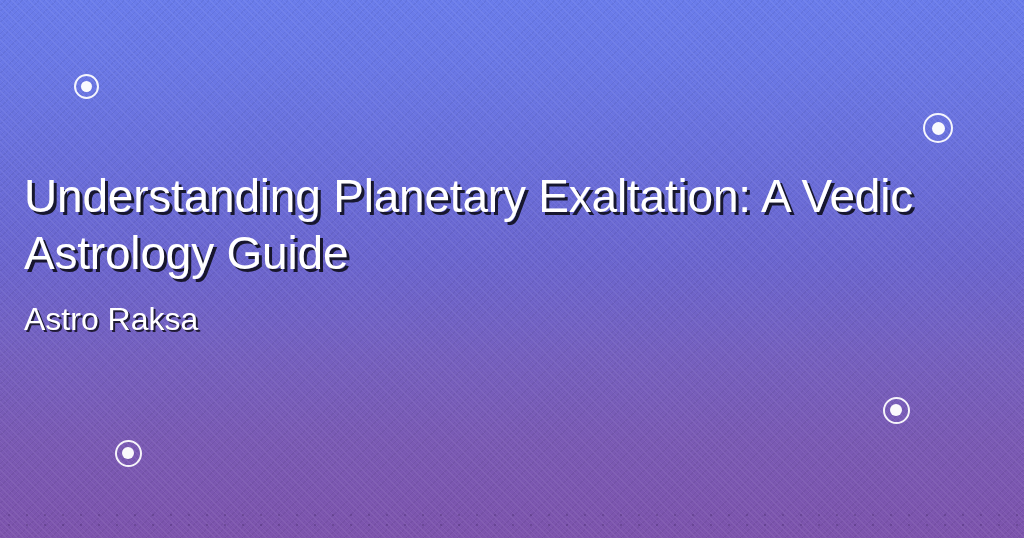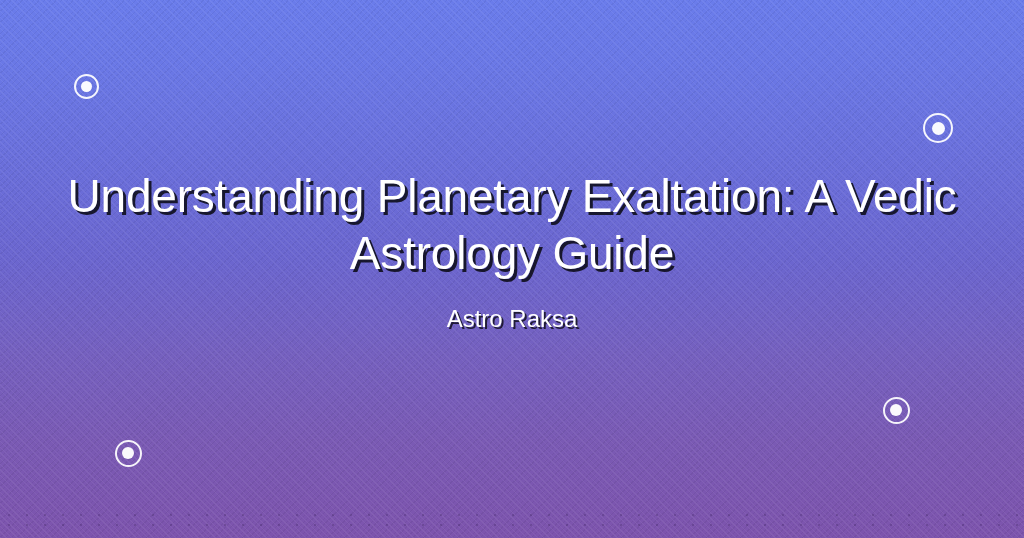--- a/index.html
+++ b/index.html
@@ -68,39 +68,38 @@
     border-radius: 50%;
     background: rgba(255,255,255,0.96);
   }
 
   
   #text-block {
     position: absolute;
     left: 0;
     right: 0;
     top: 168px;
-    text-align: center;
-    padding: 0 30px;
+    padding: 0 24px;
     box-sizing: border-box;
   }
 
   #slide-title {
     margin: 0;
     font-size: 46px;
     font-weight: normal;
     line-height: 57px;
     color: #ffffff;
     letter-spacing: -0.2px;
     text-shadow: 3px 3px 0.5px rgba(0,0,0,0.78);
     white-space: pre-line;
   }
 
   #slide-subtitle {
     margin: 22px 0 12px 0;
-    font-size: 24px;
+    font-size: 32px;
     font-weight: normal;
     line-height: 30px;
     color: #ffffff;
     text-shadow: 2px 2px 0.5px rgba(0,0,0,0.72);
   }
 </style>
 </head>
 <body>
 
 <div id="slide">

